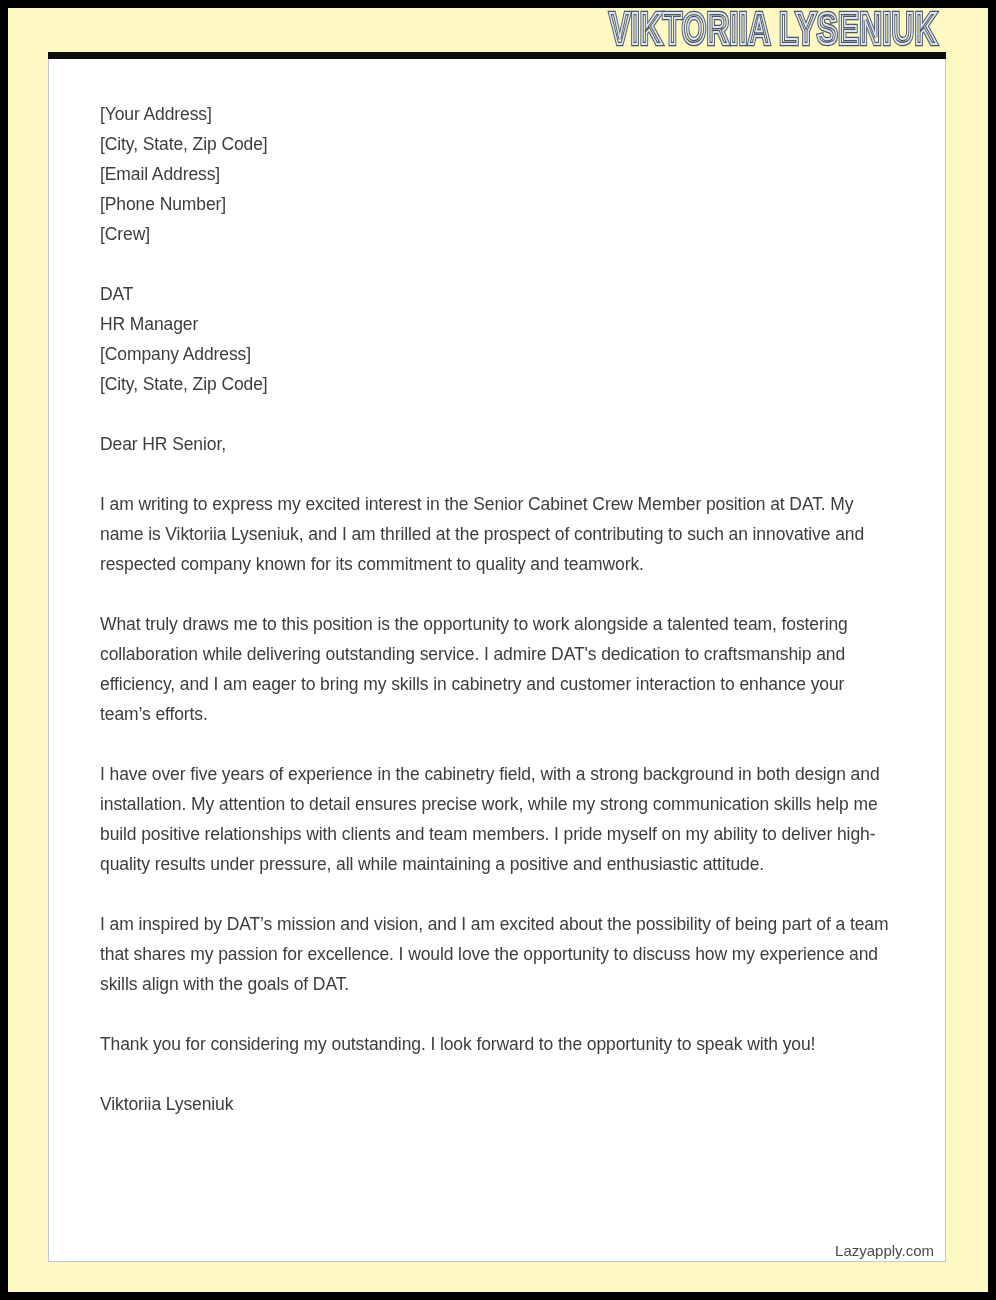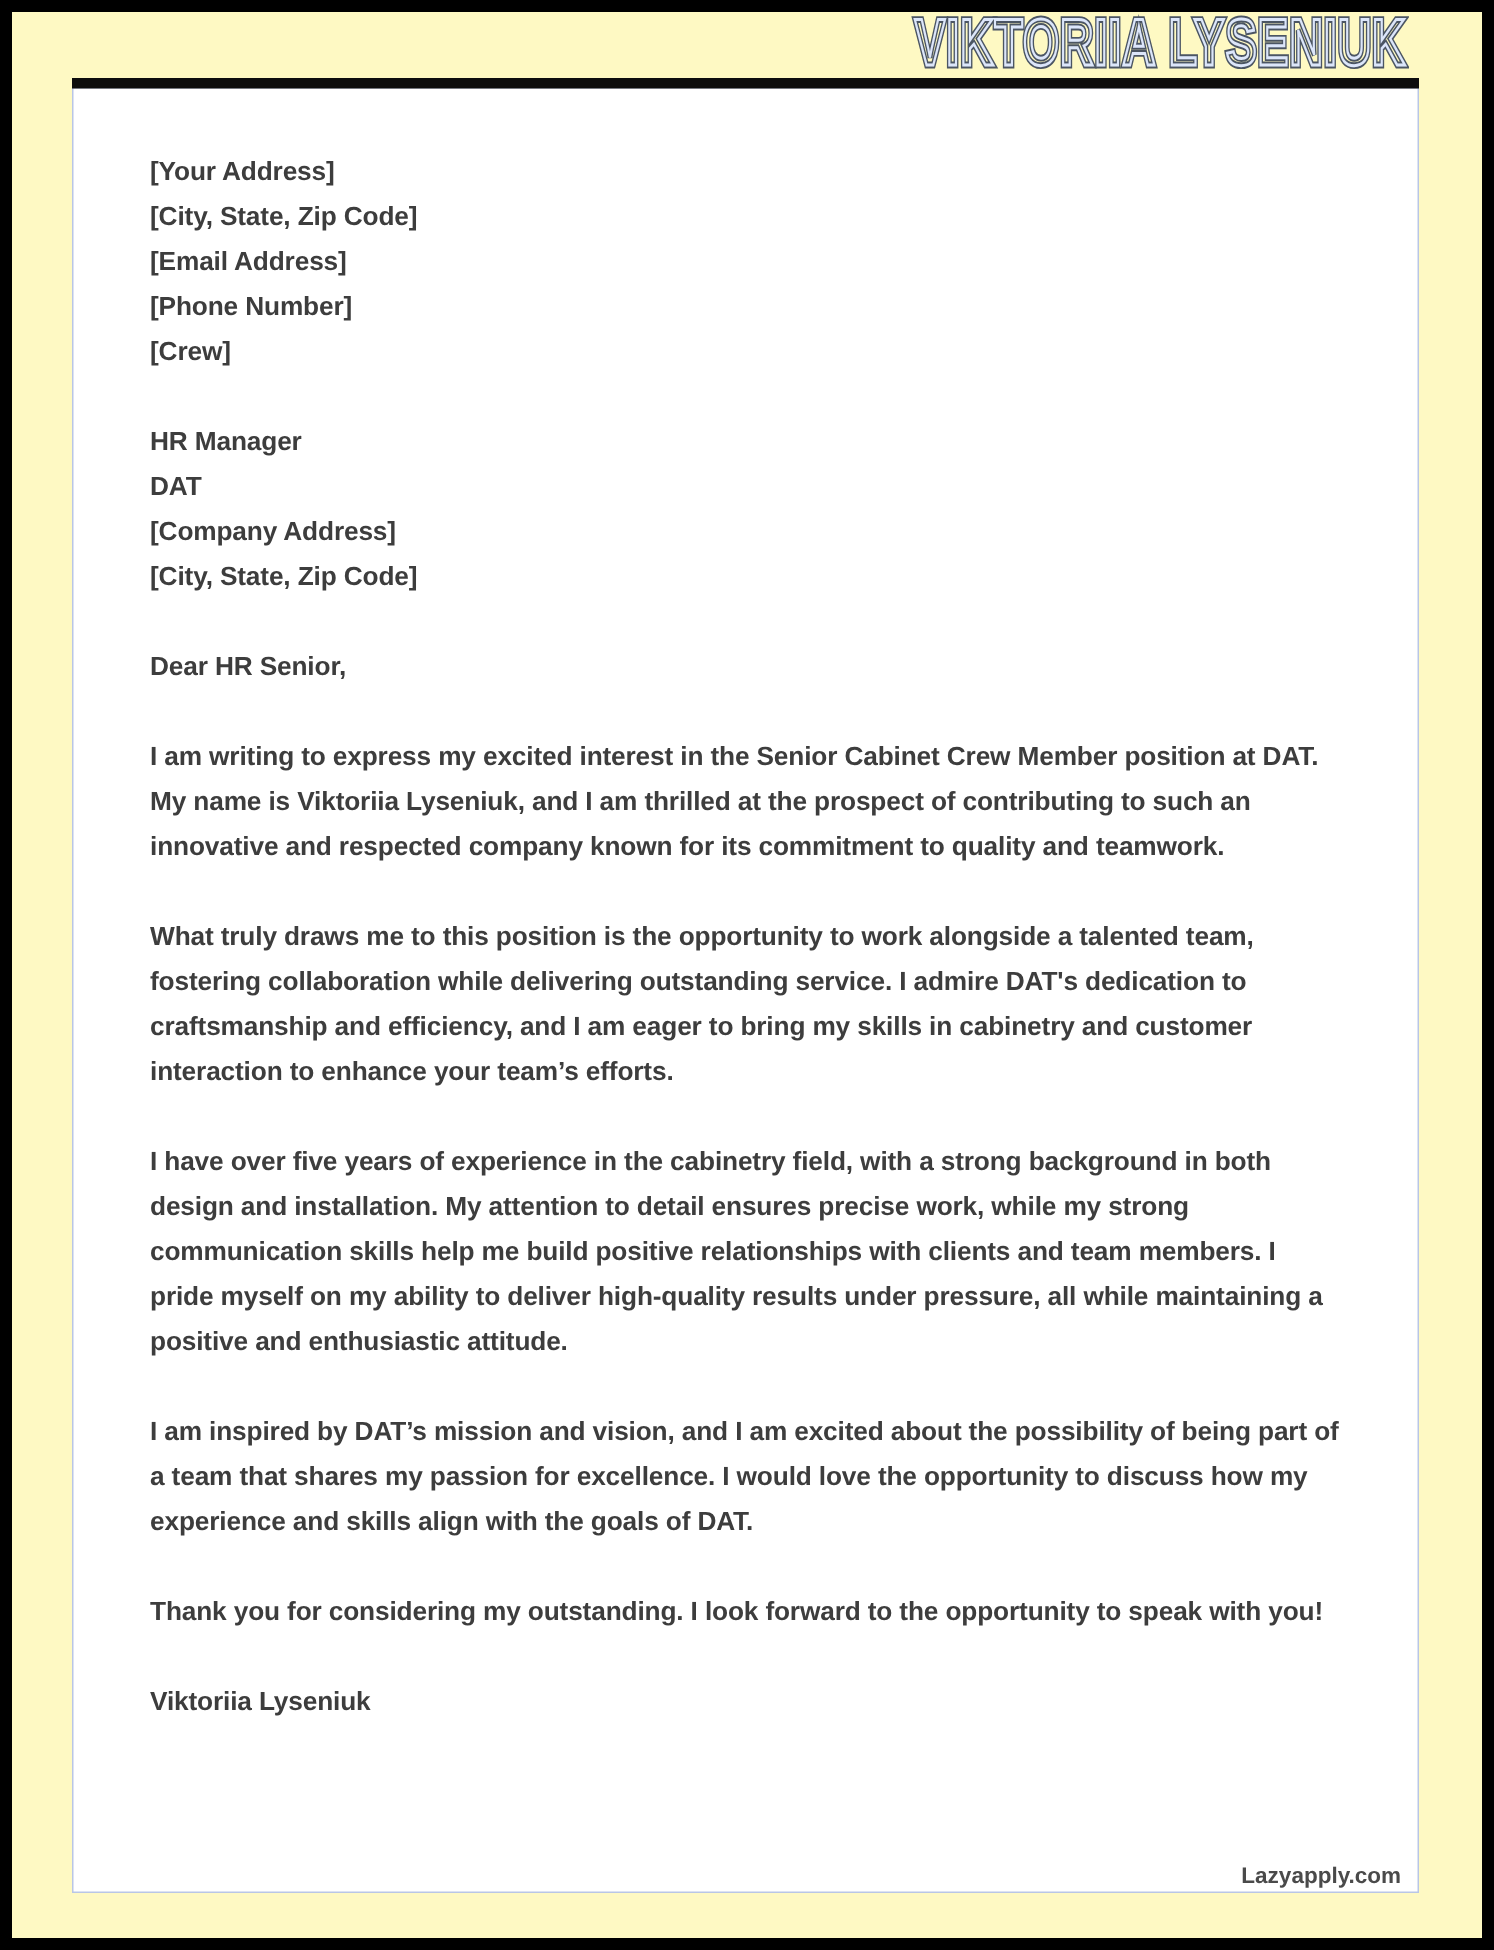--- a/index.html
+++ b/index.html
@@ -52,21 +52,20 @@
     position: absolute;
     left: 48px;
     top: 58px;
     width: 898px;
     height: 1204px;
     background: #ffffff;
     border: 1px solid #b9c6e6;
     padding: 40px 50px 0 51px;
     overflow: hidden;
     z-index: 2;
-    font-weight: bold;
   }
   .letter-card p, .letter-card .line-block {
     font-size: 17.5px;
     line-height: 30px;
     color: #3d3d3d;
     margin: 0 0 30px 0;
     letter-spacing: -0.1px;
   }
   .letter-card .signature { margin-bottom: 0; }
   .watermark {
@@ -114,22 +113,22 @@
 
     <div class="line-block">
       <div>[Your Address]</div>
       <div>[City, State, Zip Code]</div>
       <div>[Email Address]</div>
       <div>[Phone Number]</div>
       <div>[Crew]</div>
     </div>
 
     <div class="line-block">
+      <div>DAT</div>
       <div>HR Manager</div>
-      <div>DAT</div>
       <div>[Company Address]</div>
       <div>[City, State, Zip Code]</div>
     </div>
 
     <p>Dear HR Senior,</p>
 
     <p>I am writing to express my excited interest in the Senior Cabinet Crew Member position at DAT. My name is Viktoriia Lyseniuk, and I am thrilled at the prospect of contributing to such an innovative and respected company known for its commitment to quality and teamwork.</p>
     <p>What truly draws me to this position is the opportunity to work alongside a talented team, fostering collaboration while delivering outstanding service. I admire DAT's dedication to craftsmanship and efficiency, and I am eager to bring my skills in cabinetry and customer interaction to enhance your team’s efforts.</p>
     <p>I have over five years of experience in the cabinetry field, with a strong background in both design and installation. My attention to detail ensures precise work, while my strong communication skills help me build positive relationships with clients and team members. I pride myself on my ability to deliver high-quality results under pressure, all while maintaining a positive and enthusiastic attitude.</p>
     <p>I am inspired by DAT’s mission and vision, and I am excited about the possibility of being part of a team that shares my passion for excellence. I would love the opportunity to discuss how my experience and skills align with the goals of DAT.</p>

